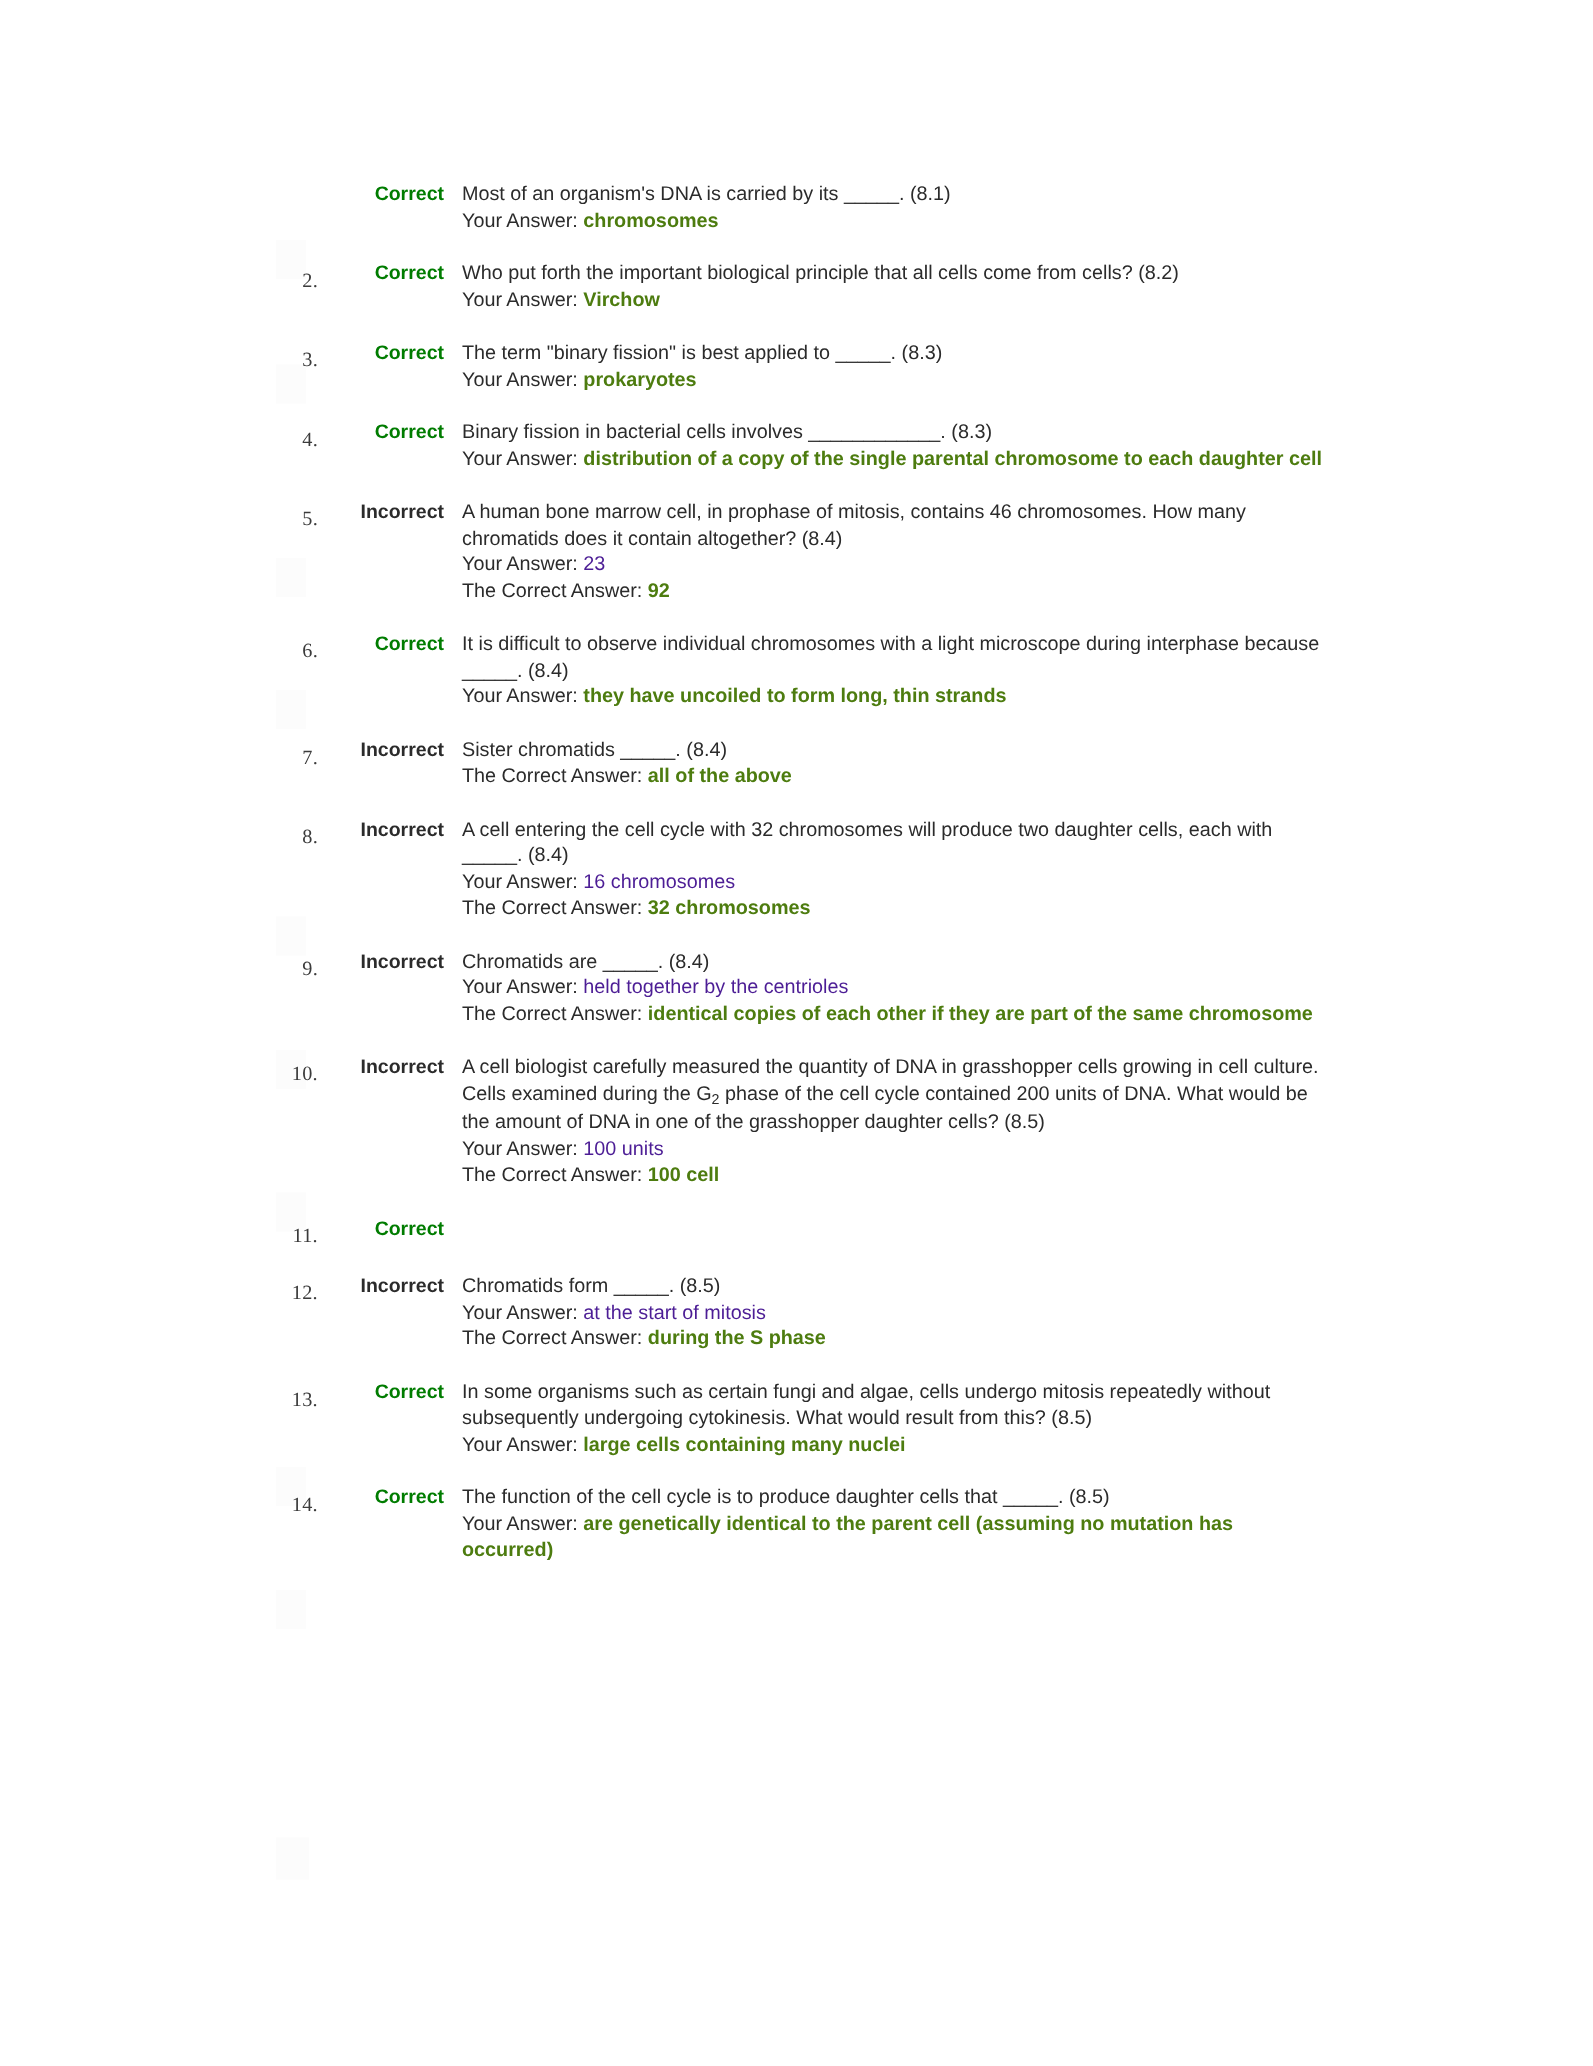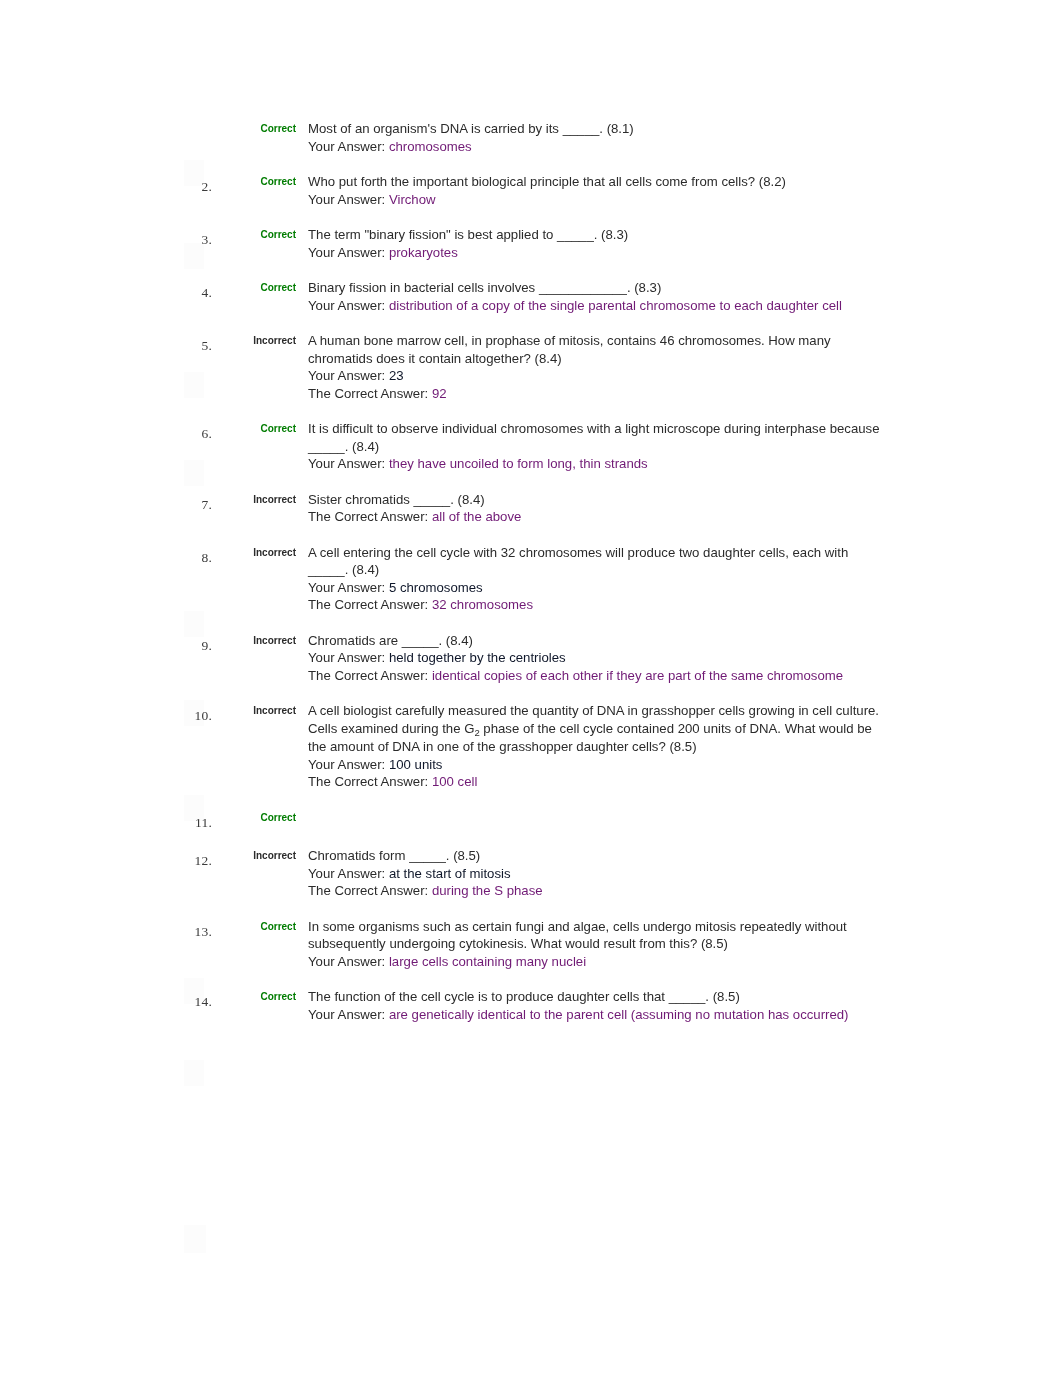--- a/index.html
+++ b/index.html
@@ -54,21 +54,21 @@
     color: #3b3b3b;
     padding-top: 7px;
     line-height: 1;
     letter-spacing: 0.2px;
   }
 
   .q-status {
     width: 84px;
     flex: 0 0 84px;
     text-align: right;
-    font-size: 10px;
+    font-size: 13px;
     font-weight: bold;
     line-height: 17.5px;
     padding-right: 6px;
     white-space: nowrap;
   }
   .q-status.correct   { color: #007c00; }
   .q-status.incorrect { color: #2b2b2b; }
 
   .q-body {
     flex: 1 1 auto;
@@ -97,22 +97,22 @@
     margin: 0;
     color: #2b2b2b;
   }
 
   .answer-label {
     font-weight: normal;
     color: #2b2b2b;
   }
 
   .answer-value { }
-  .answer-value.green  { color: #701a75; }
-  .answer-value.plain  { color: #0f172a; }
+  .answer-value.green  { color: #4d7c0f; font-weight: bold; }
+  .answer-value.plain  { color: #4c1d95; }
 </style>
 </head>
 <body>
 
 <div id="quiz-sheet">
 
   <div class="gutter-artifact" style="left:184px;top:160px;width:20px;height:26px;"></div>
   <div class="gutter-artifact" style="left:184px;top:243px;width:20px;height:26px;"></div>
   <div class="gutter-artifact" style="left:184px;top:372px;width:20px;height:26px;"></div>
   <div class="gutter-artifact" style="left:184px;top:460px;width:20px;height:26px;"></div>
@@ -179,21 +179,21 @@
         <div class="q-body">
           <p class="q-text">Sister chromatids _____. (8.4)</p>
           <p class="answer-line"><span class="answer-label">The Correct Answer:</span> <span class="answer-value green">all of the above</span></p>
         </div>
       </div>
       <div class="question-row">
         <div class="q-number">8.</div>
         <div class="q-status incorrect">Incorrect</div>
         <div class="q-body">
           <p class="q-text">A cell entering the cell cycle with 32 chromosomes will produce two daughter cells, each with _____. (8.4)</p>
-          <p class="answer-line"><span class="answer-label">Your Answer:</span> <span class="answer-value plain">5 chromosomes</span></p>
+          <p class="answer-line"><span class="answer-label">Your Answer:</span> <span class="answer-value plain">16 chromosomes</span></p>
           <p class="answer-line"><span class="answer-label">The Correct Answer:</span> <span class="answer-value green">32 chromosomes</span></p>
         </div>
       </div>
       <div class="question-row">
         <div class="q-number">9.</div>
         <div class="q-status incorrect">Incorrect</div>
         <div class="q-body">
           <p class="q-text">Chromatids are _____. (8.4)</p>
           <p class="answer-line"><span class="answer-label">Your Answer:</span> <span class="answer-value plain">held together by the centrioles</span></p>
           <p class="answer-line"><span class="answer-label">The Correct Answer:</span> <span class="answer-value green">identical copies of each other if they are part of the same chromosome</span></p>

